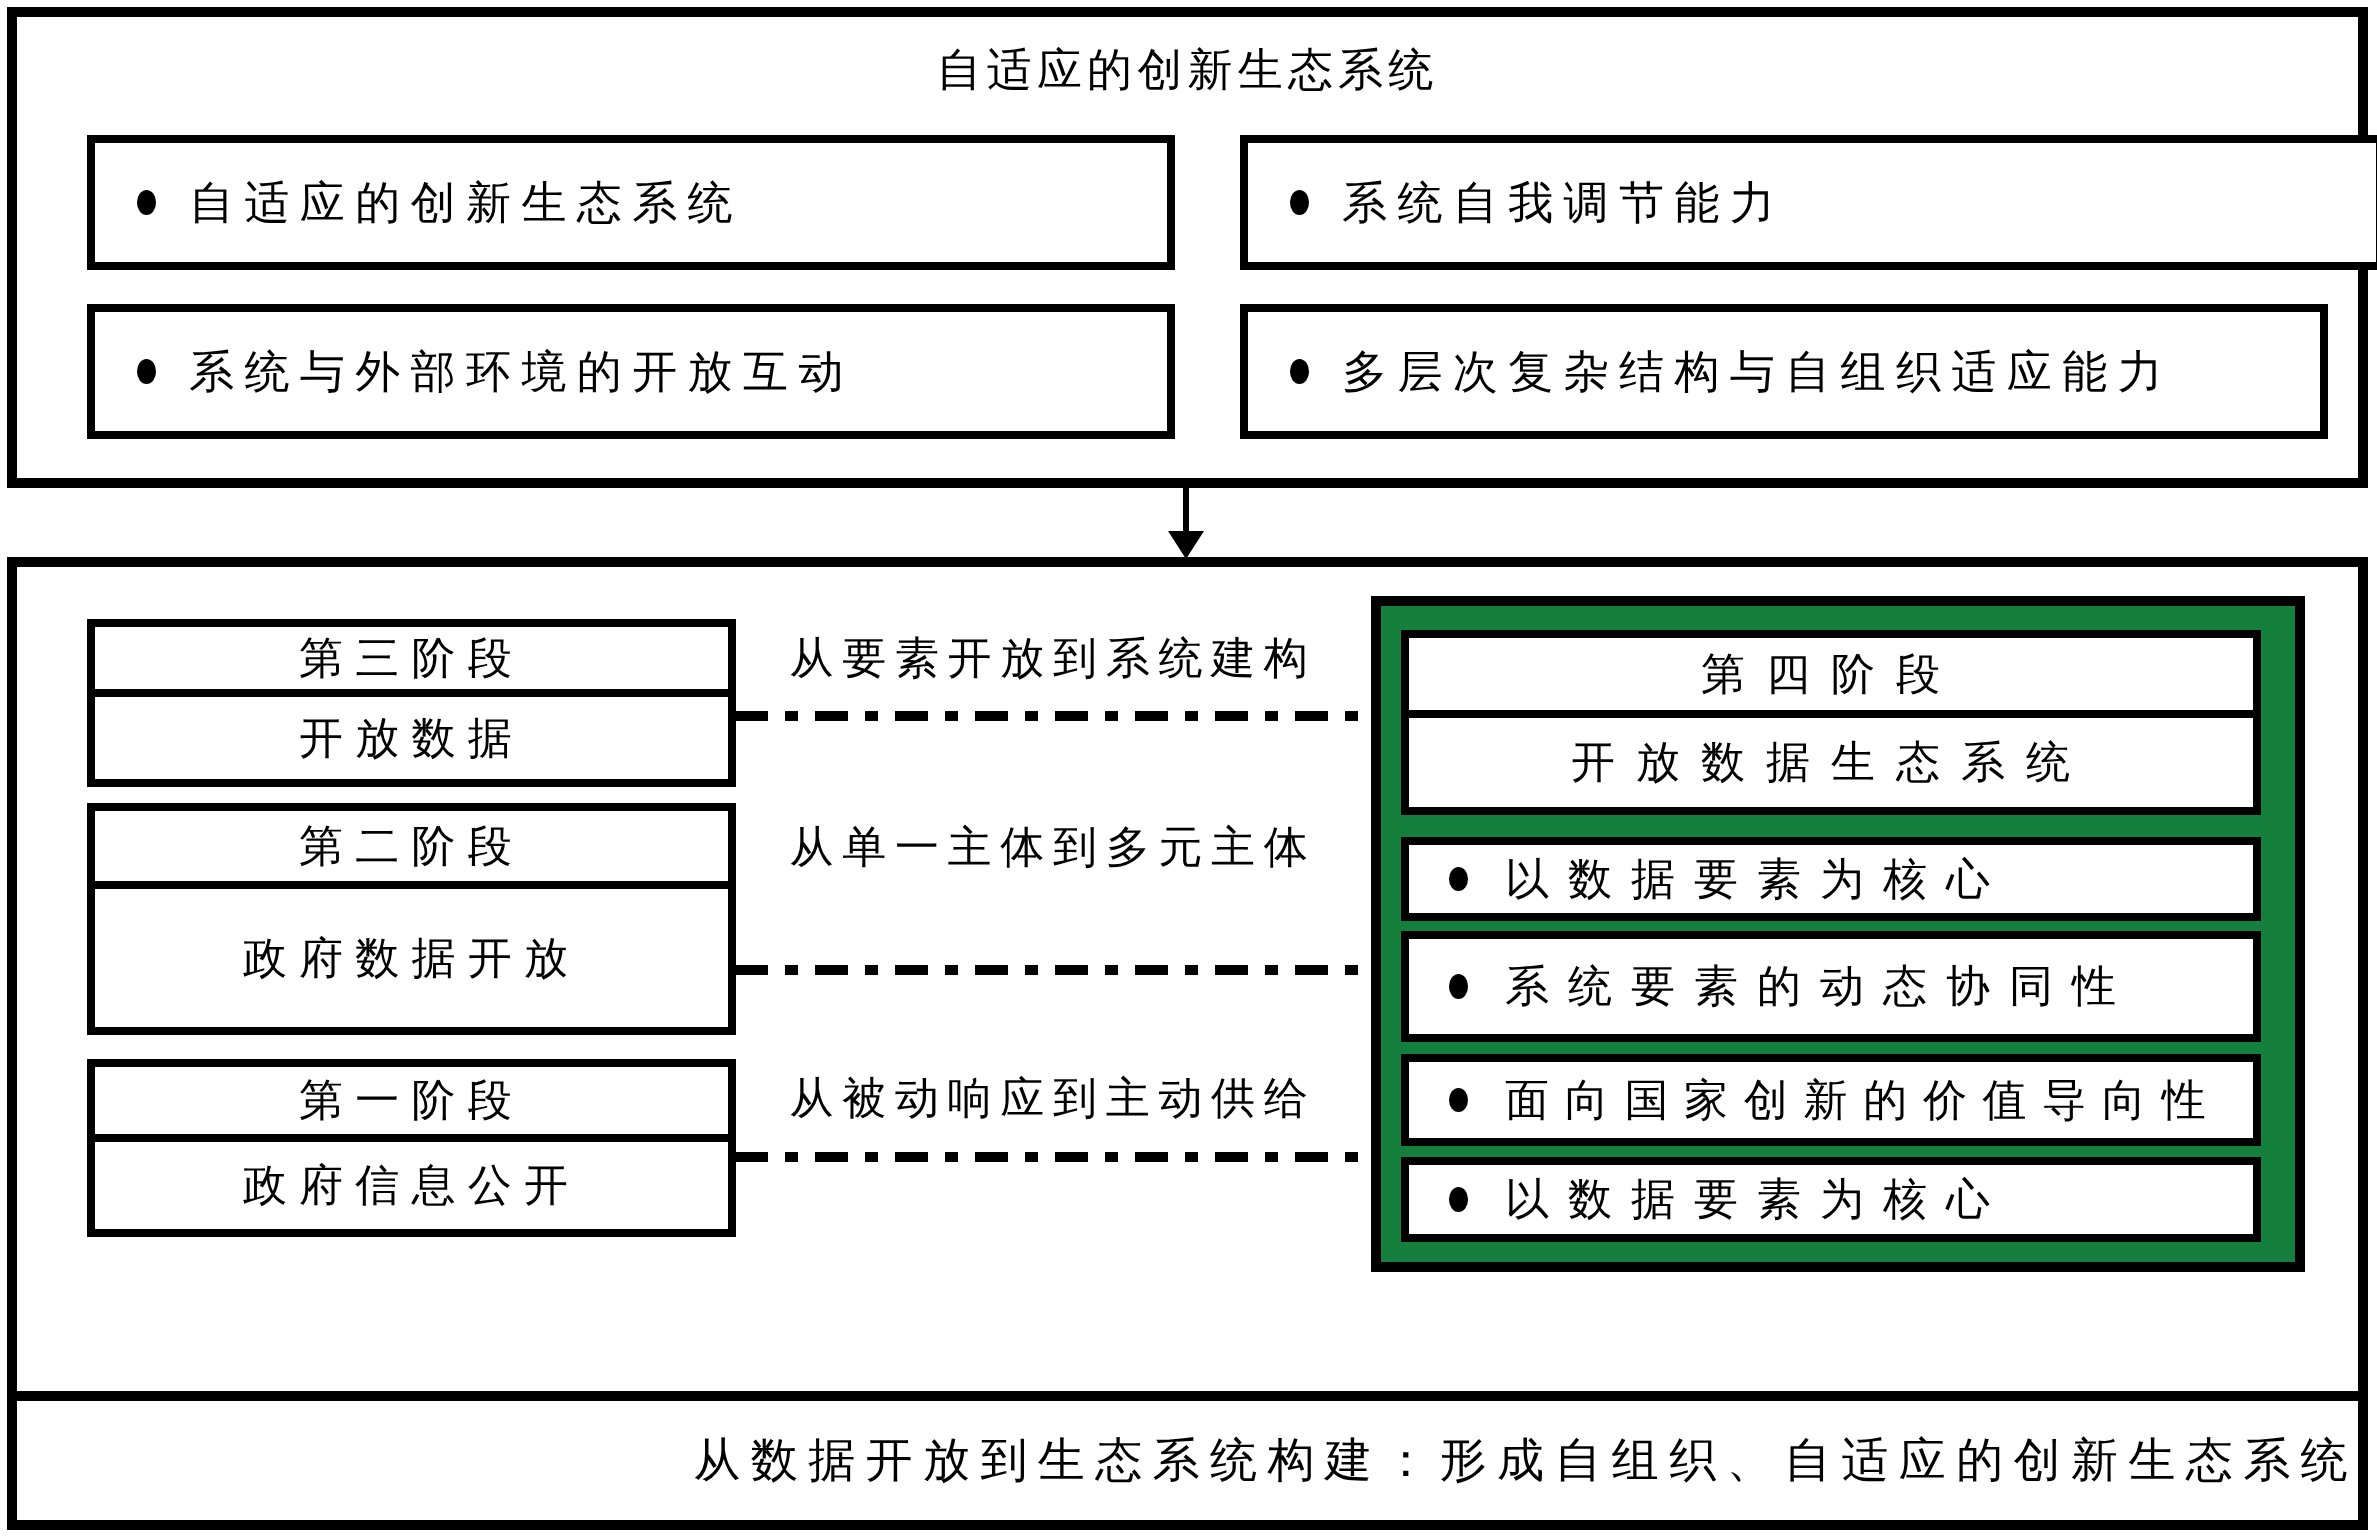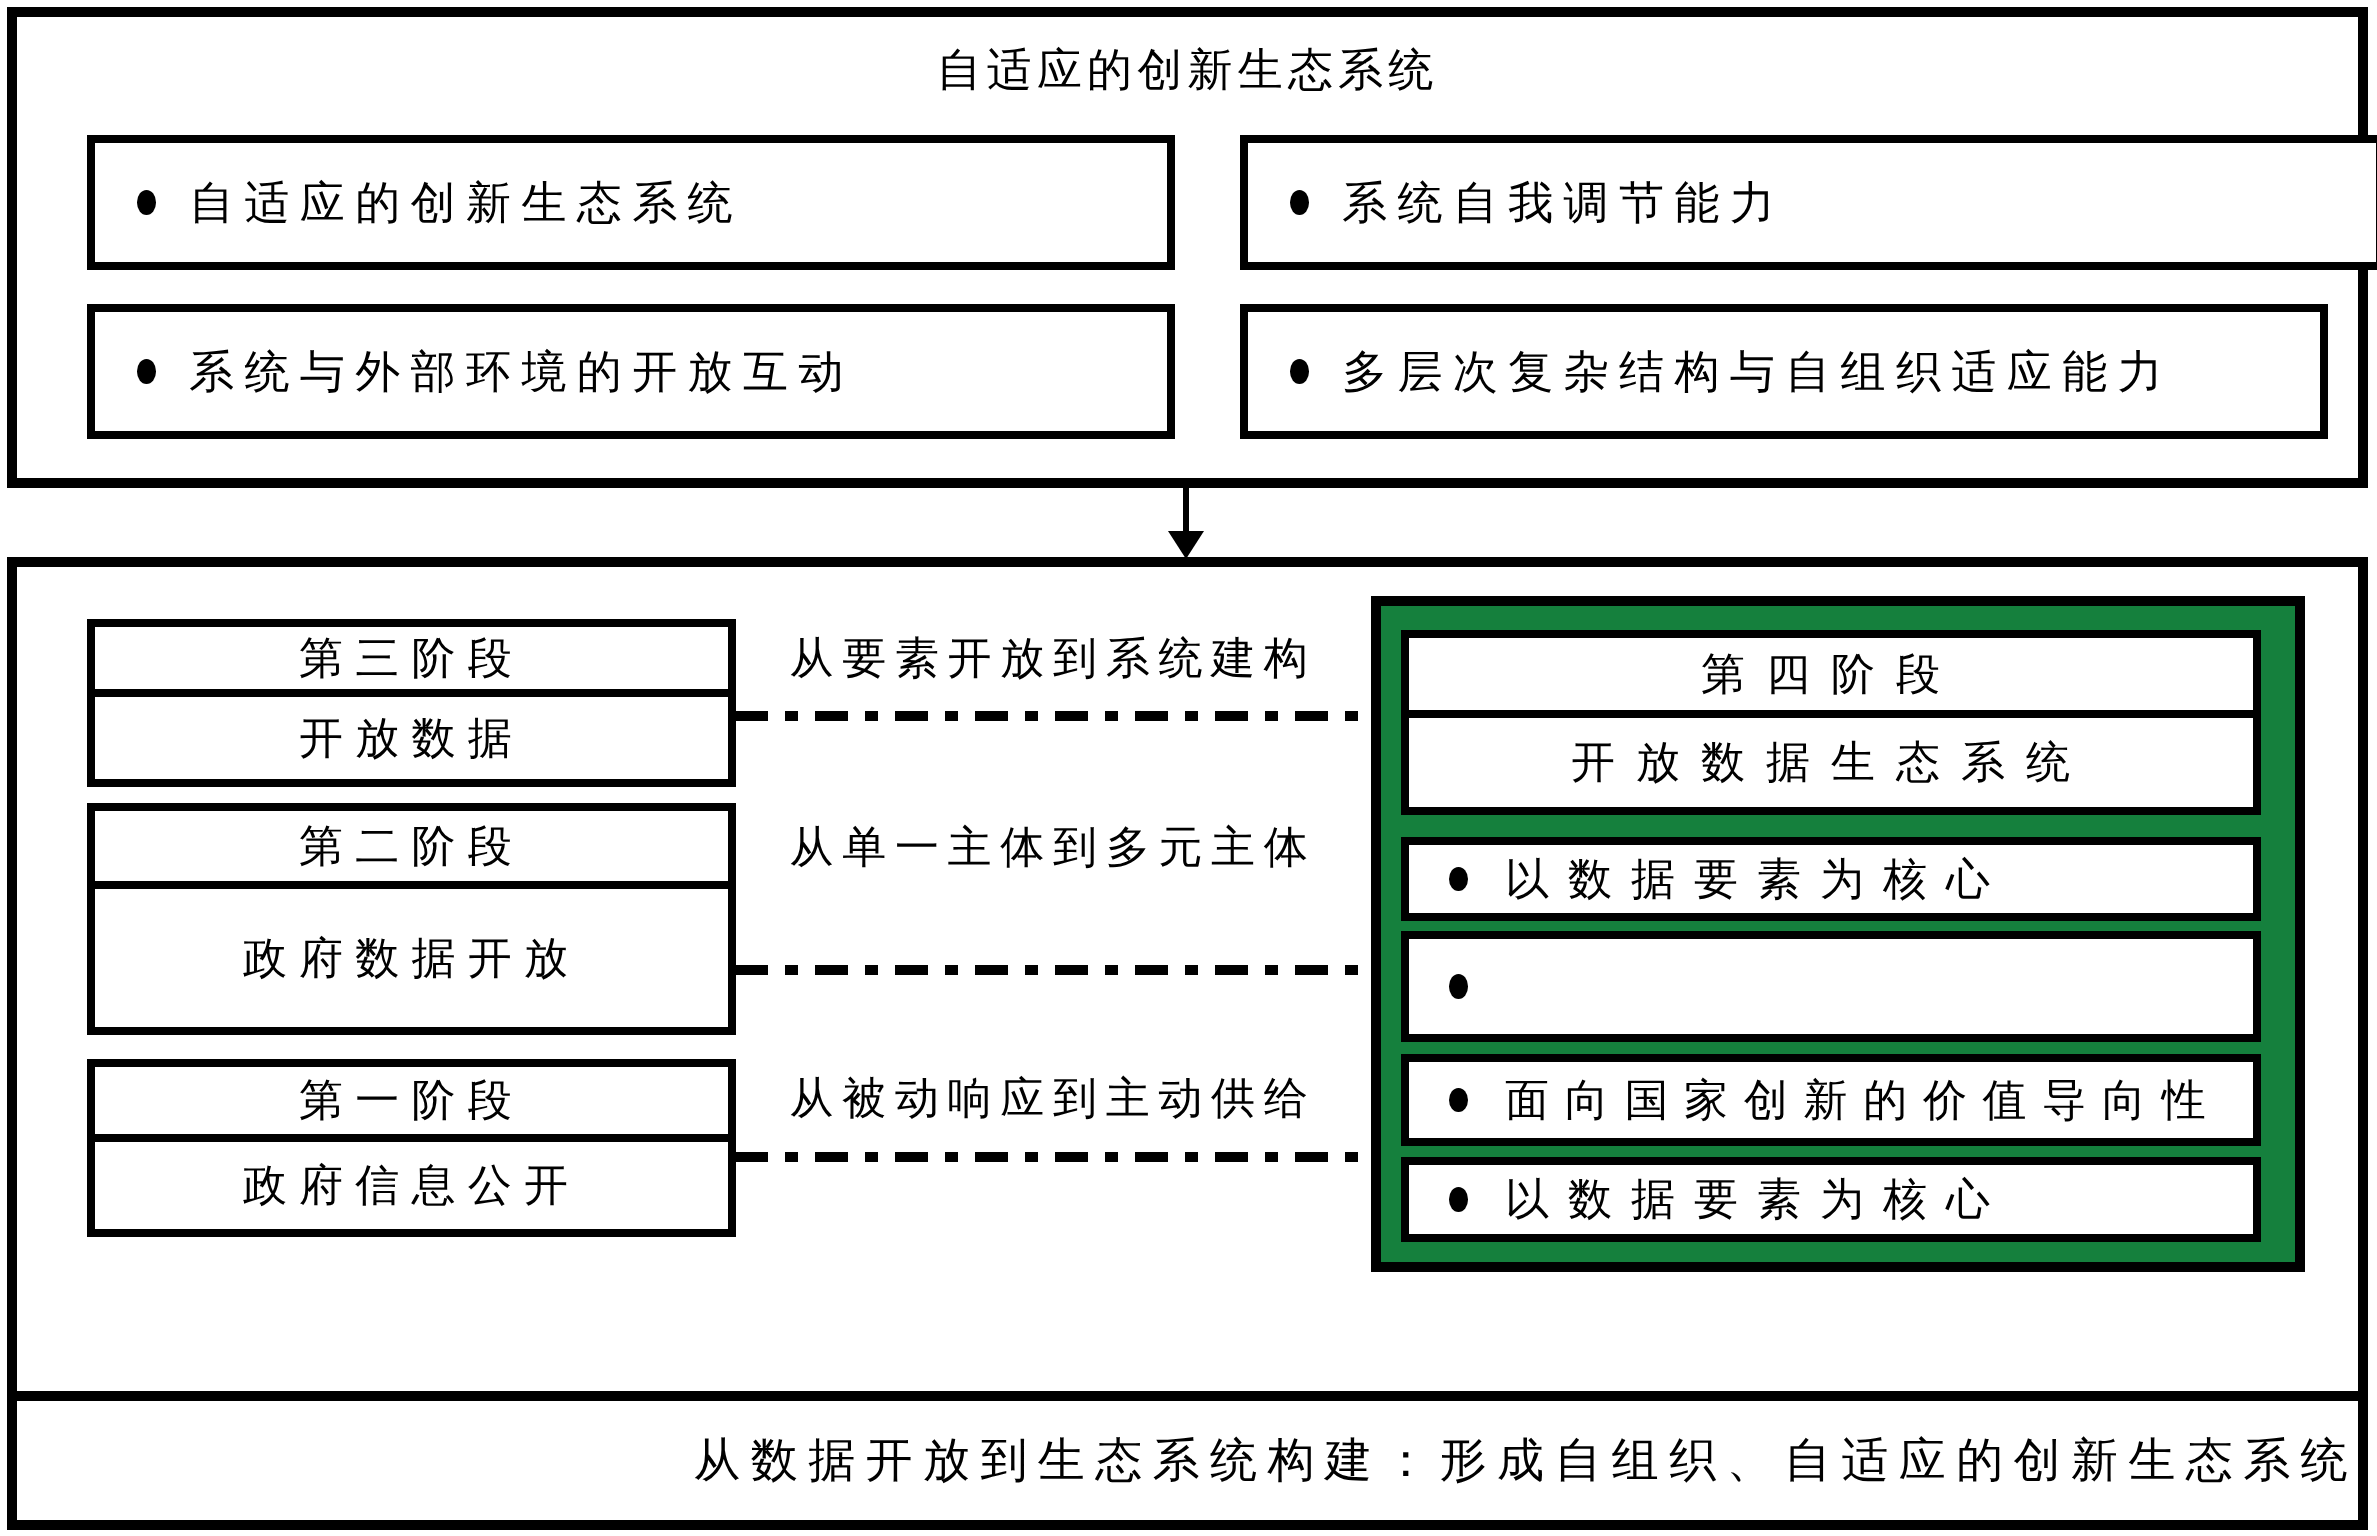--- a/index.html
+++ b/index.html
@@ -139,20 +139,21 @@
         <div class="stage-header">第四阶段</div>
         <div class="stage-content">开放数据生态系统</div>
       </div>
 
       <div class="fbox" id="fbox-0">
         <span class="bullet"></span>
         <span>以数据要素为核心</span>
       </div>
       <div class="fbox" id="fbox-1">
         <span class="bullet"></span>
+        <span>系统要素的动态协同性</span>
       </div>
       <div class="fbox" id="fbox-2">
         <span class="bullet"></span>
         <span>面向国家创新的价值导向性</span>
       </div>
       <div class="fbox" id="fbox-3">
         <span class="bullet"></span>
         <span>以数据要素为核心</span>
       </div>
     </div>

